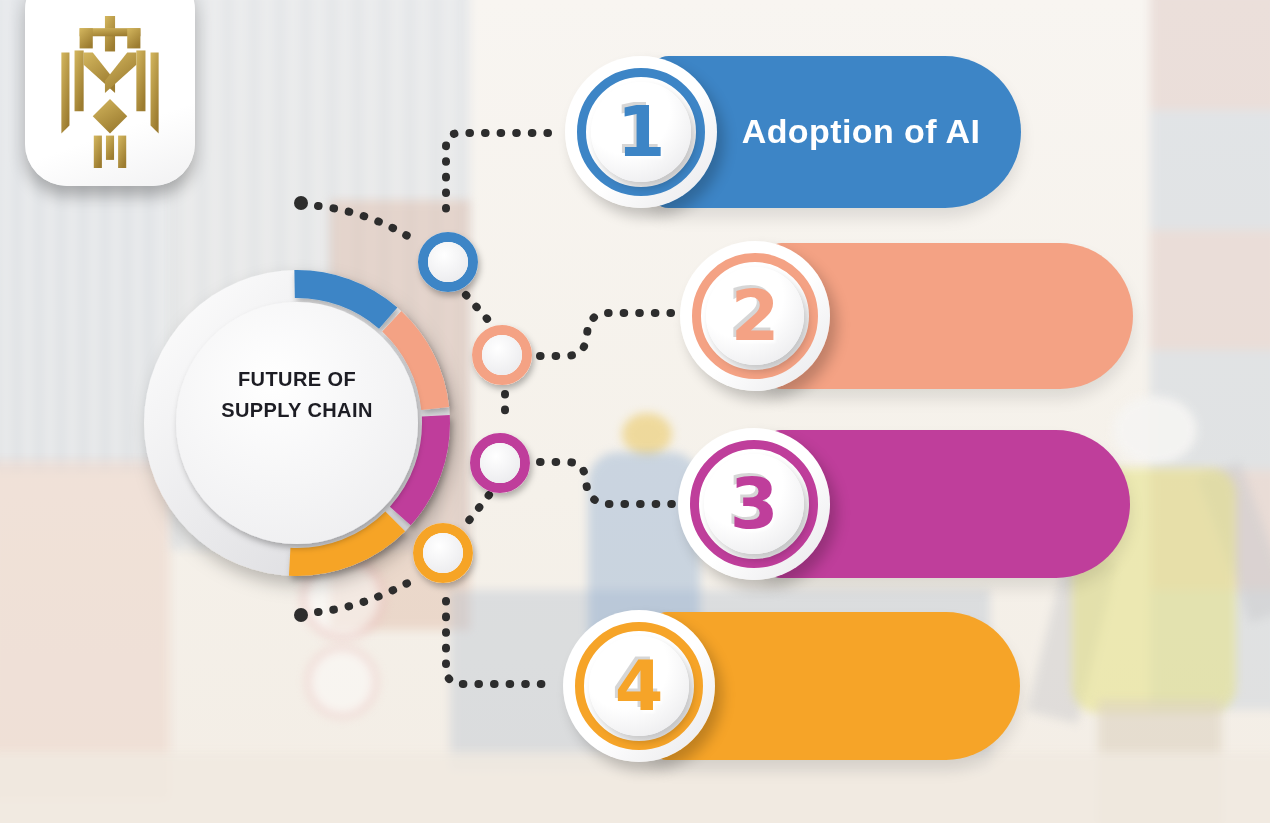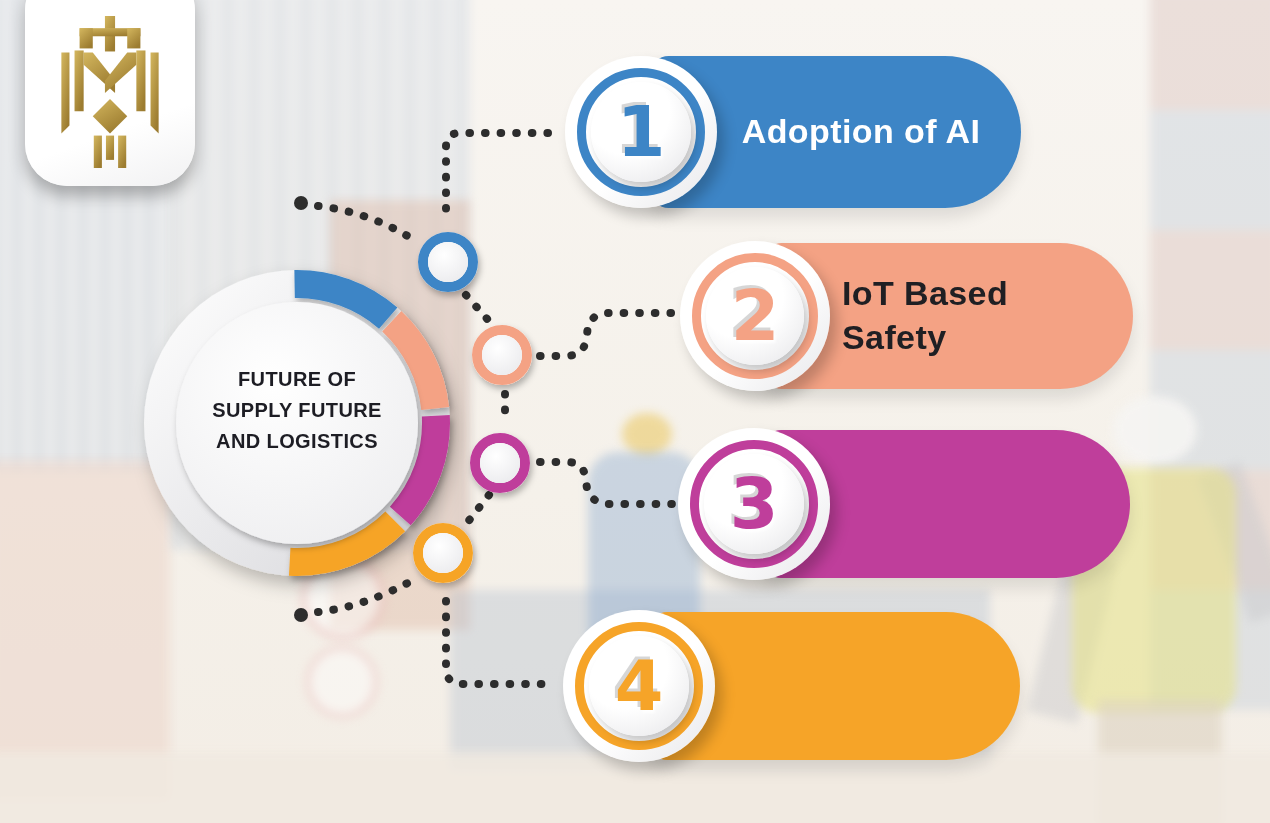--- a/index.html
+++ b/index.html
@@ -163,22 +163,21 @@
         <rect x="76" y="34" width="9" height="60"></rect>
         <rect x="34" y="118" width="8" height="32"></rect>
         <rect x="46" y="118" width="8" height="24"></rect>
         <rect x="58" y="118" width="8" height="32"></rect>
       </g>
     </svg>
   </div>
 
   <div class="hub-title">
     <span>FUTURE OF</span>
-    <span>SUPPLY FUTURE</span>
-    <span>AND LOGISTICS</span>
+    <span>SUPPLY CHAIN</span>
   </div>
 
   <div class="row row1">
     <div class="pill"></div>
     <div class="badge">
       <div class="badge-ring"></div>
       <div class="badge-inner">
         <span>1</span>
       </div>
     </div>
@@ -186,21 +185,20 @@
   </div>
 
   <div class="row row2">
     <div class="pill"></div>
     <div class="badge">
       <div class="badge-ring"></div>
       <div class="badge-inner">
         <span>2</span>
       </div>
     </div>
-    <div class="label">IoT Based Safety</div>
   </div>
 
   <div class="row row3">
     <div class="pill"></div>
     <div class="badge">
       <div class="badge-ring"></div>
       <div class="badge-inner">
         <span>3</span>
       </div>
     </div>

